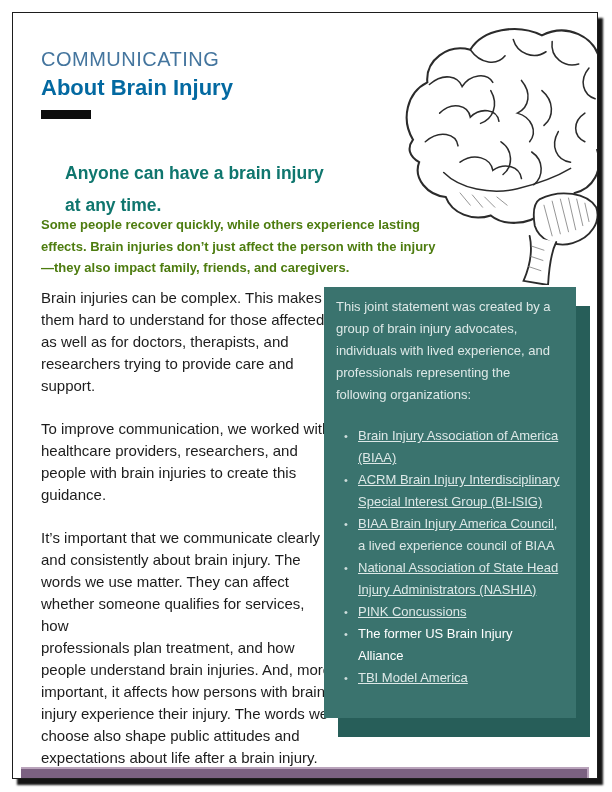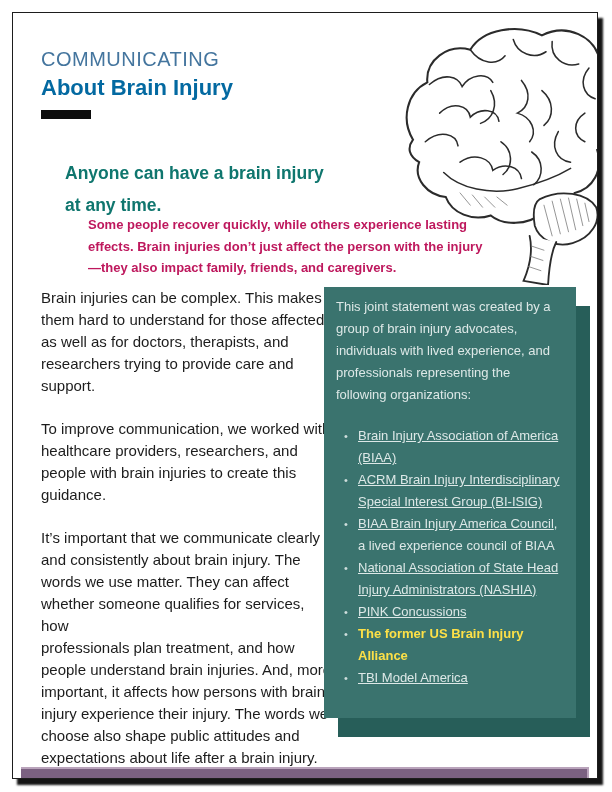--- a/index.html
+++ b/index.html
@@ -20,23 +20,22 @@
   .brain-wrap svg { width:100%; height:100%; }
   
   .intro-heading {
     position:absolute; left:28px; top:144px; width:400px;
     font-size:17.5px; font-weight:bold; color:#0f766e; line-height:32px;
     white-space:pre-line;
     margin-left:24px;
   }
   .intro-lead {
     position:absolute; left:28px; top:201px; width:420px;
-    font-size:13px; font-weight:bold; color:#be185d; line-height:21.5px;
+    font-size:13px; font-weight:bold; color:#4d7c0f; line-height:21.5px;
     white-space:pre-line;
-    margin-left:47px;
   }
   
   .body-column { position:absolute; left:28px; top:274px; width:292px; }
   .body-p {
     font-size:15px; color:#1c1c1c; line-height:22px; margin:0 0 21px 0;
     white-space:pre-line;
   }
   
   .statement-box {
     position:absolute; left:311px; top:274px; width:252px; height:431px;
@@ -46,21 +45,21 @@
     font-size:13px; line-height:22px;
   }
   .statement-intro { white-space:pre-line; margin-bottom:19px; }
   .org-list { list-style:none; margin:0 0 0 8px; }
   .org-list li { position:relative; padding-left:14px; white-space:pre-line; }
   .org-list li::before {
     content:"\2022"; position:absolute; left:0; top:0;
     font-size:11px; color:#cfdedd;
   }
   .org-link { text-decoration:underline; cursor:pointer; color:#dde8e7; }
-  .org-plain { color:#fde047;font-weight:bold; }
+  .org-plain { color:#ffffff; }
   
   .footer-bar {
     position:absolute; left:8px; top:754px; width:568px; height:16px;
     background:#7b6181;
     border-top:2px solid #b9a3bb; border-right:2px solid #b9a3bb;
   }
 </style>
 </head>
 <body>
 

